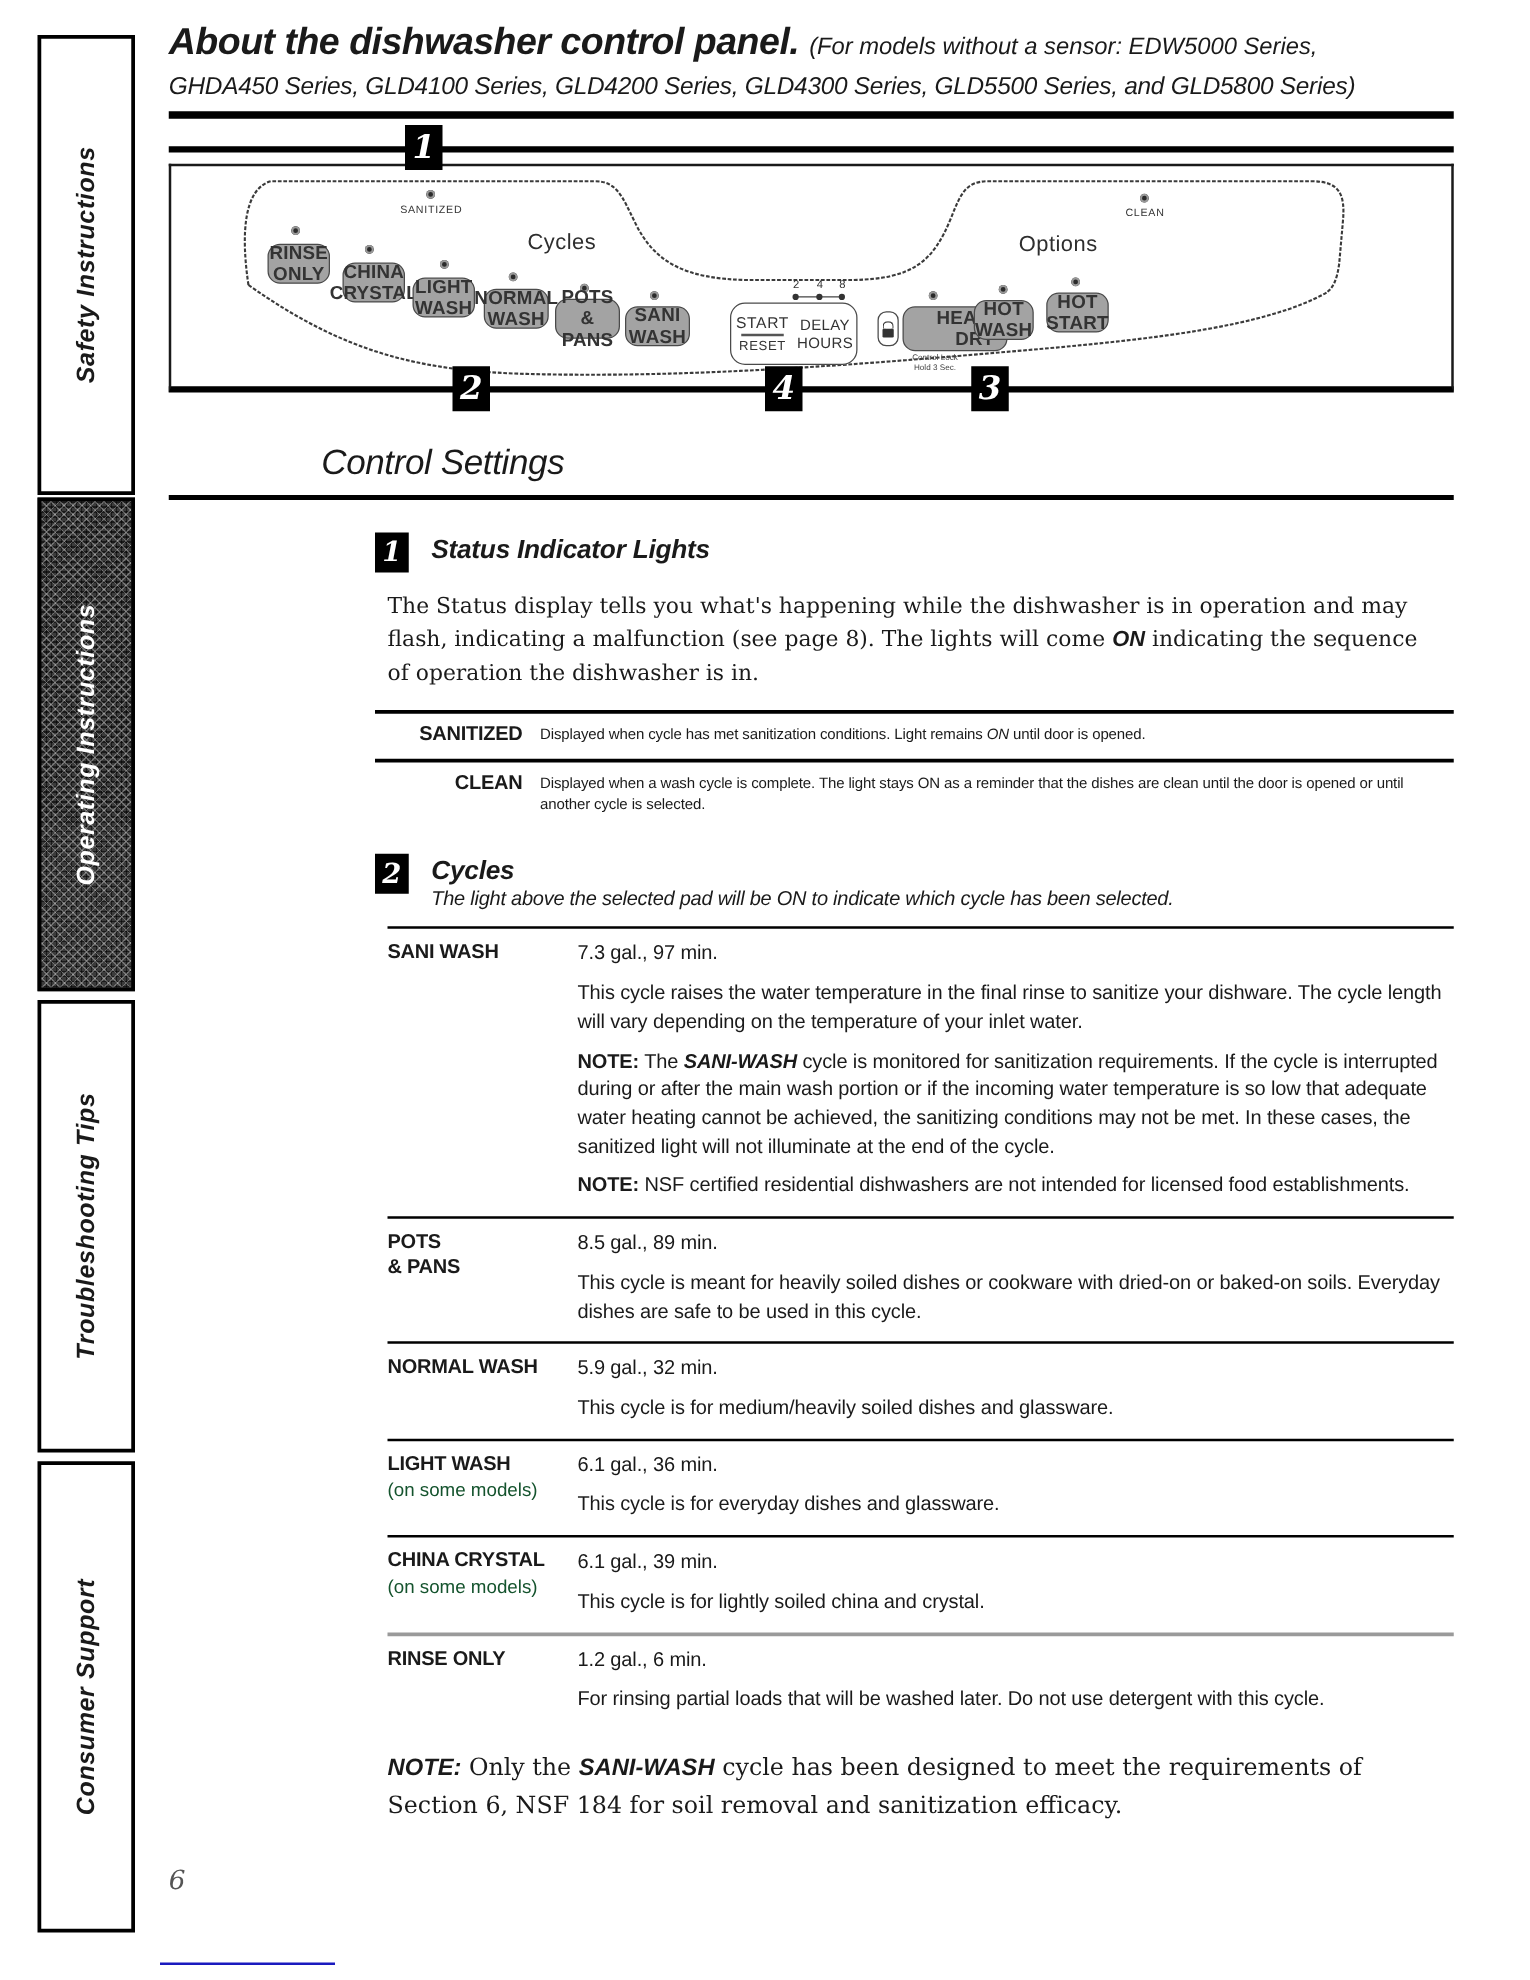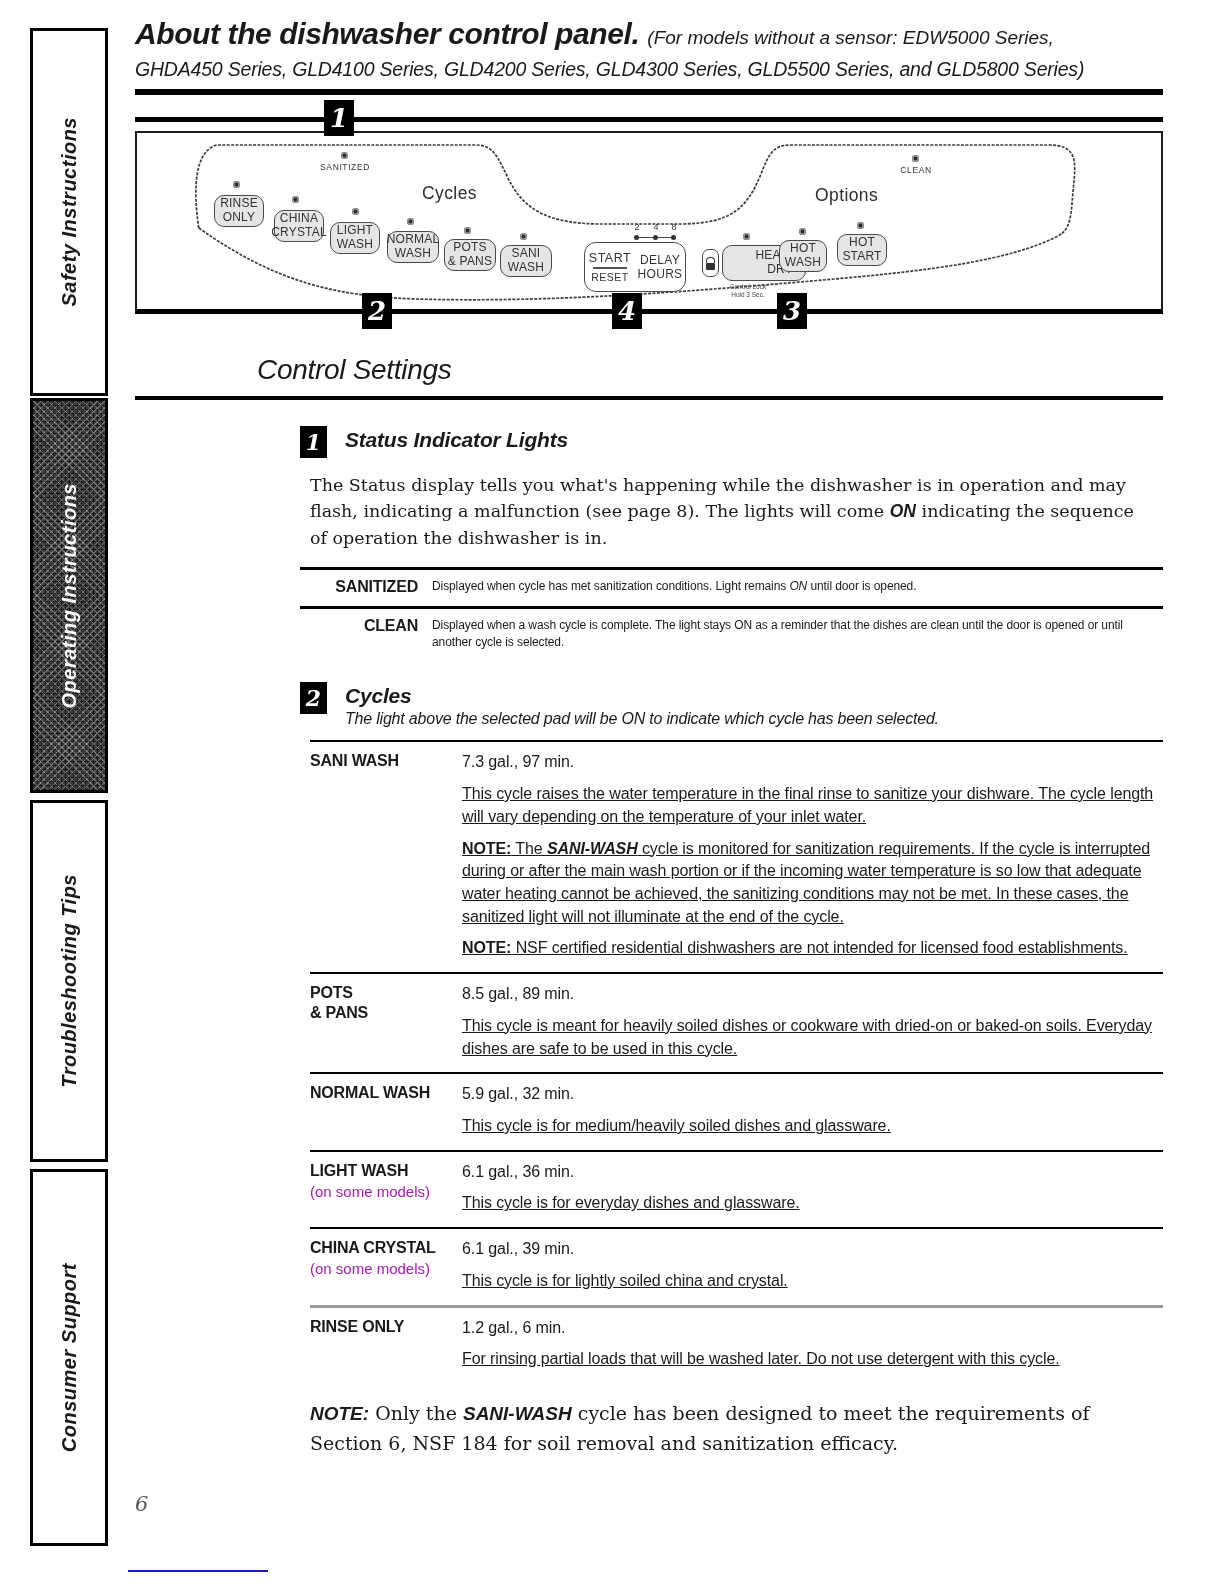--- a/index.html
+++ b/index.html
@@ -35,23 +35,23 @@
            border-bottom:5px solid #000;box-sizing:content-box;}
   #panel-svg{position:absolute;left:0;top:0;width:100%;height:100%;}
   .leader-top{position:absolute;left:-2px;top:-16px;width:1028px;height:5px;background:#000;}
   .badge{position:absolute;width:30px;height:36px;background:#000;color:#fff;z-index:3;
          display:flex;align-items:center;justify-content:center;
          font-family:"DejaVu Serif",serif;font-style:italic;font-weight:bold;font-size:26px;}
   .led{position:absolute;width:7px;height:7px;border-radius:50%;background:#2b2b2b;
        box-shadow:inset 0 0 0 1.6px #999;}
   .led-label{position:absolute;font-size:8.5px;letter-spacing:.6px;color:#333;transform:translateX(-50%);}
   .zone-label{position:absolute;font-size:17.5px;color:#2e2e2e;letter-spacing:.4px;}
-  .pad{position:absolute;border:1.6px solid #4a4a4a;border-radius:10px;background:#e5e5e5;
+  .pad{position:absolute;border:1.6px solid #4a4a4a;border-radius:10px;background:#a3a3a3;
        display:flex;align-items:center;justify-content:center;text-align:center;
-       font-size:12px;line-height:1.15;color:#333;letter-spacing:.2px;white-space:pre-line;}
+       font-size:15px;line-height:1.15;color:#333;letter-spacing:.2px;white-space:pre-line;font-weight:bold;}
   .combo{position:absolute;border:1.6px solid #4a4a4a;border-radius:12px;background:#fff;
          display:flex;align-items:stretch;color:#333;}
   .combo .half{flex:1;display:flex;flex-direction:column;align-items:center;justify-content:center;}
   .combo .start{font-size:12.5px;letter-spacing:.5px;}
   .combo .reset{font-size:10.5px;letter-spacing:.5px;}
   .combo .sep{width:34px;height:1.5px;background:#555;margin:2px 0;}
   .combo .delay{font-size:12px;line-height:1.2;text-align:center;white-space:pre-line;letter-spacing:.3px;}
   .delay-num{position:absolute;font-size:9px;color:#333;transform:translateX(-50%);}
   .delay-dot{position:absolute;width:5px;height:5px;border-radius:50%;background:#333;}
   .delay-wire{position:absolute;height:0;border-top:1.5px solid #444;}
@@ -77,24 +77,24 @@
 
   .status-table{margin-left:165px;width:863px;margin-top:16px;}
   .st-row{display:grid;grid-template-columns:118px 1fr;column-gap:14px;padding:8px 0 10px;}
   .st-term{font-weight:bold;font-size:16px;text-align:right;letter-spacing:-.2px;}
   .st-desc{font-size:12px;line-height:1.4;letter-spacing:-.1px;}
   .st-desc .em{font-style:italic;}
 
   .cyc-table{margin-left:175px;width:853px;margin-top:12px;}
   .cyc-row{display:grid;grid-template-columns:142px 1fr;column-gap:10px;padding:9px 0 12px;}
   .cyc-name{font-weight:bold;font-size:16px;white-space:pre-line;line-height:1.25;letter-spacing:-.2px;}
-  .cyc-qual{font-weight:normal;font-size:15px;color:#a21caf;margin-top:2px;}
+  .cyc-qual{font-weight:normal;font-size:15px;color:#14532d;margin-top:2px;}
   .cyc-body{font-size:16px;line-height:1.42;letter-spacing:-.1px;}
   .cyc-body p{margin:0 0 0 0;}
-  .cyc-body p + p{margin-top:9px;text-decoration:underline;}
+  .cyc-body p + p{margin-top:9px;}
   .nlabel{font-weight:bold;}
   .nem{font-weight:bold;font-style:italic;}
 
   .footnote{font-family:"DejaVu Serif",serif;font-size:19px;line-height:1.5;
             margin:16px 0 0 175px;width:840px;}
   .footnote .nlabel{font-family:"Liberation Sans",sans-serif;font-weight:bold;font-style:italic;}
   .footnote .nem{font-family:"Liberation Sans",sans-serif;}
 
   .pageno{position:absolute;left:135px;top:1492px;font-family:"DejaVu Serif",serif;
           font-style:italic;font-size:21px;color:#555;}

